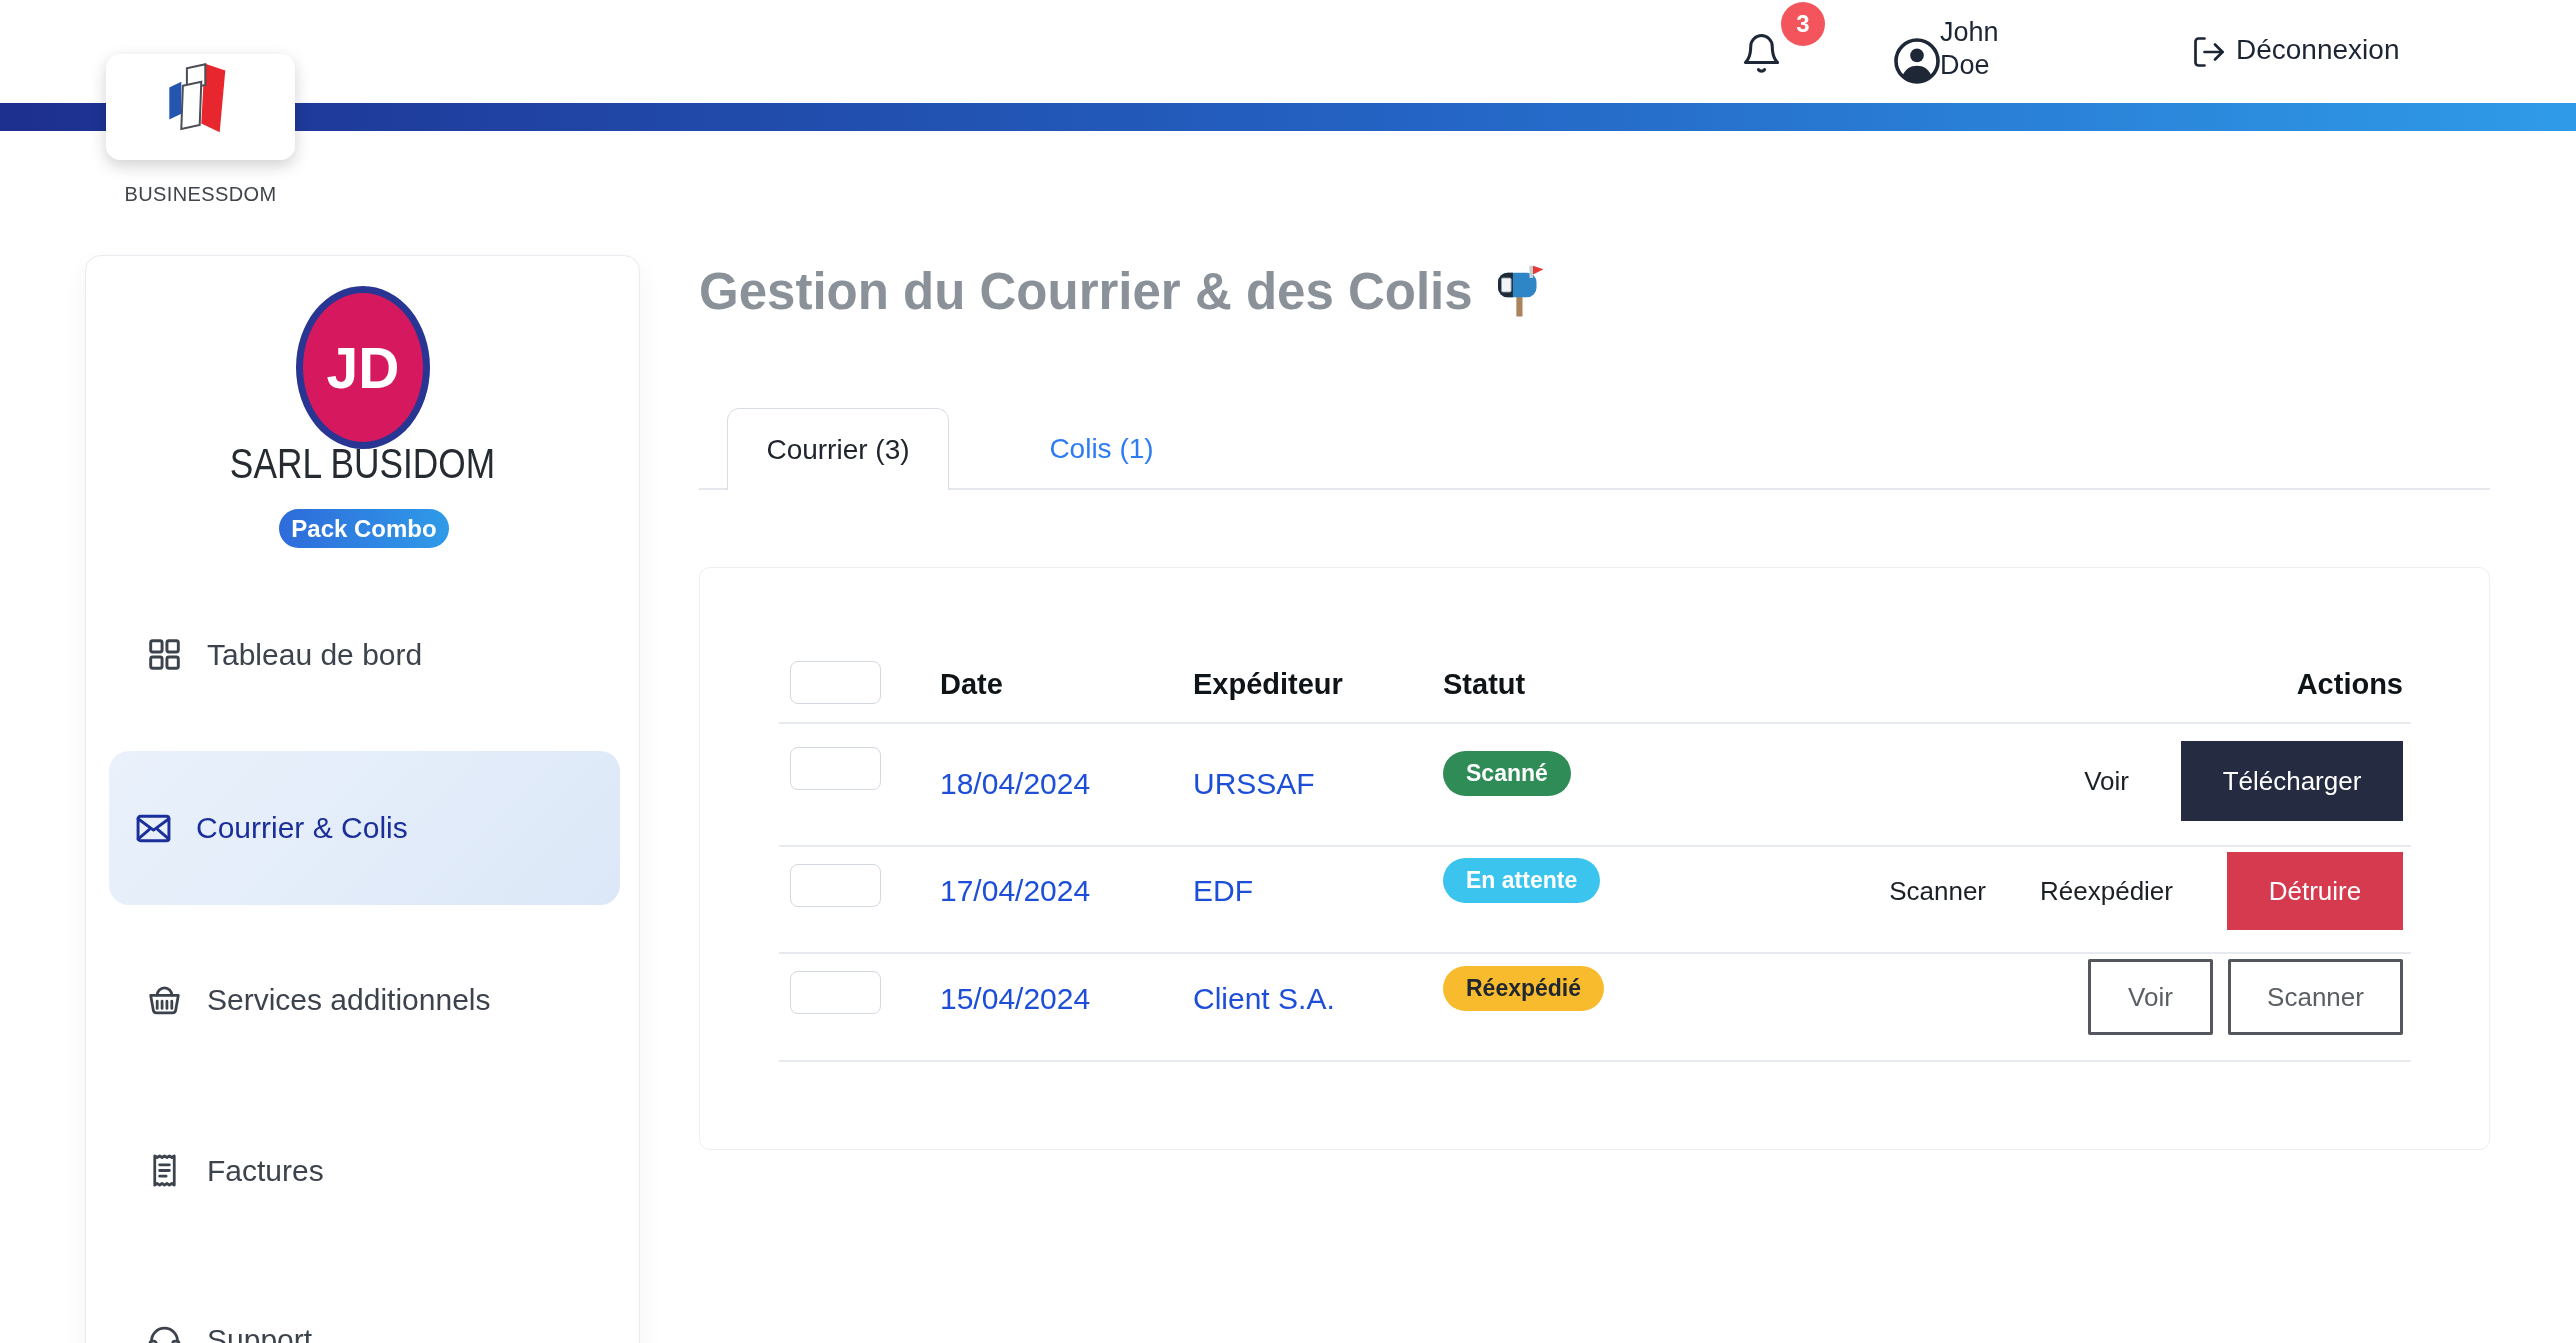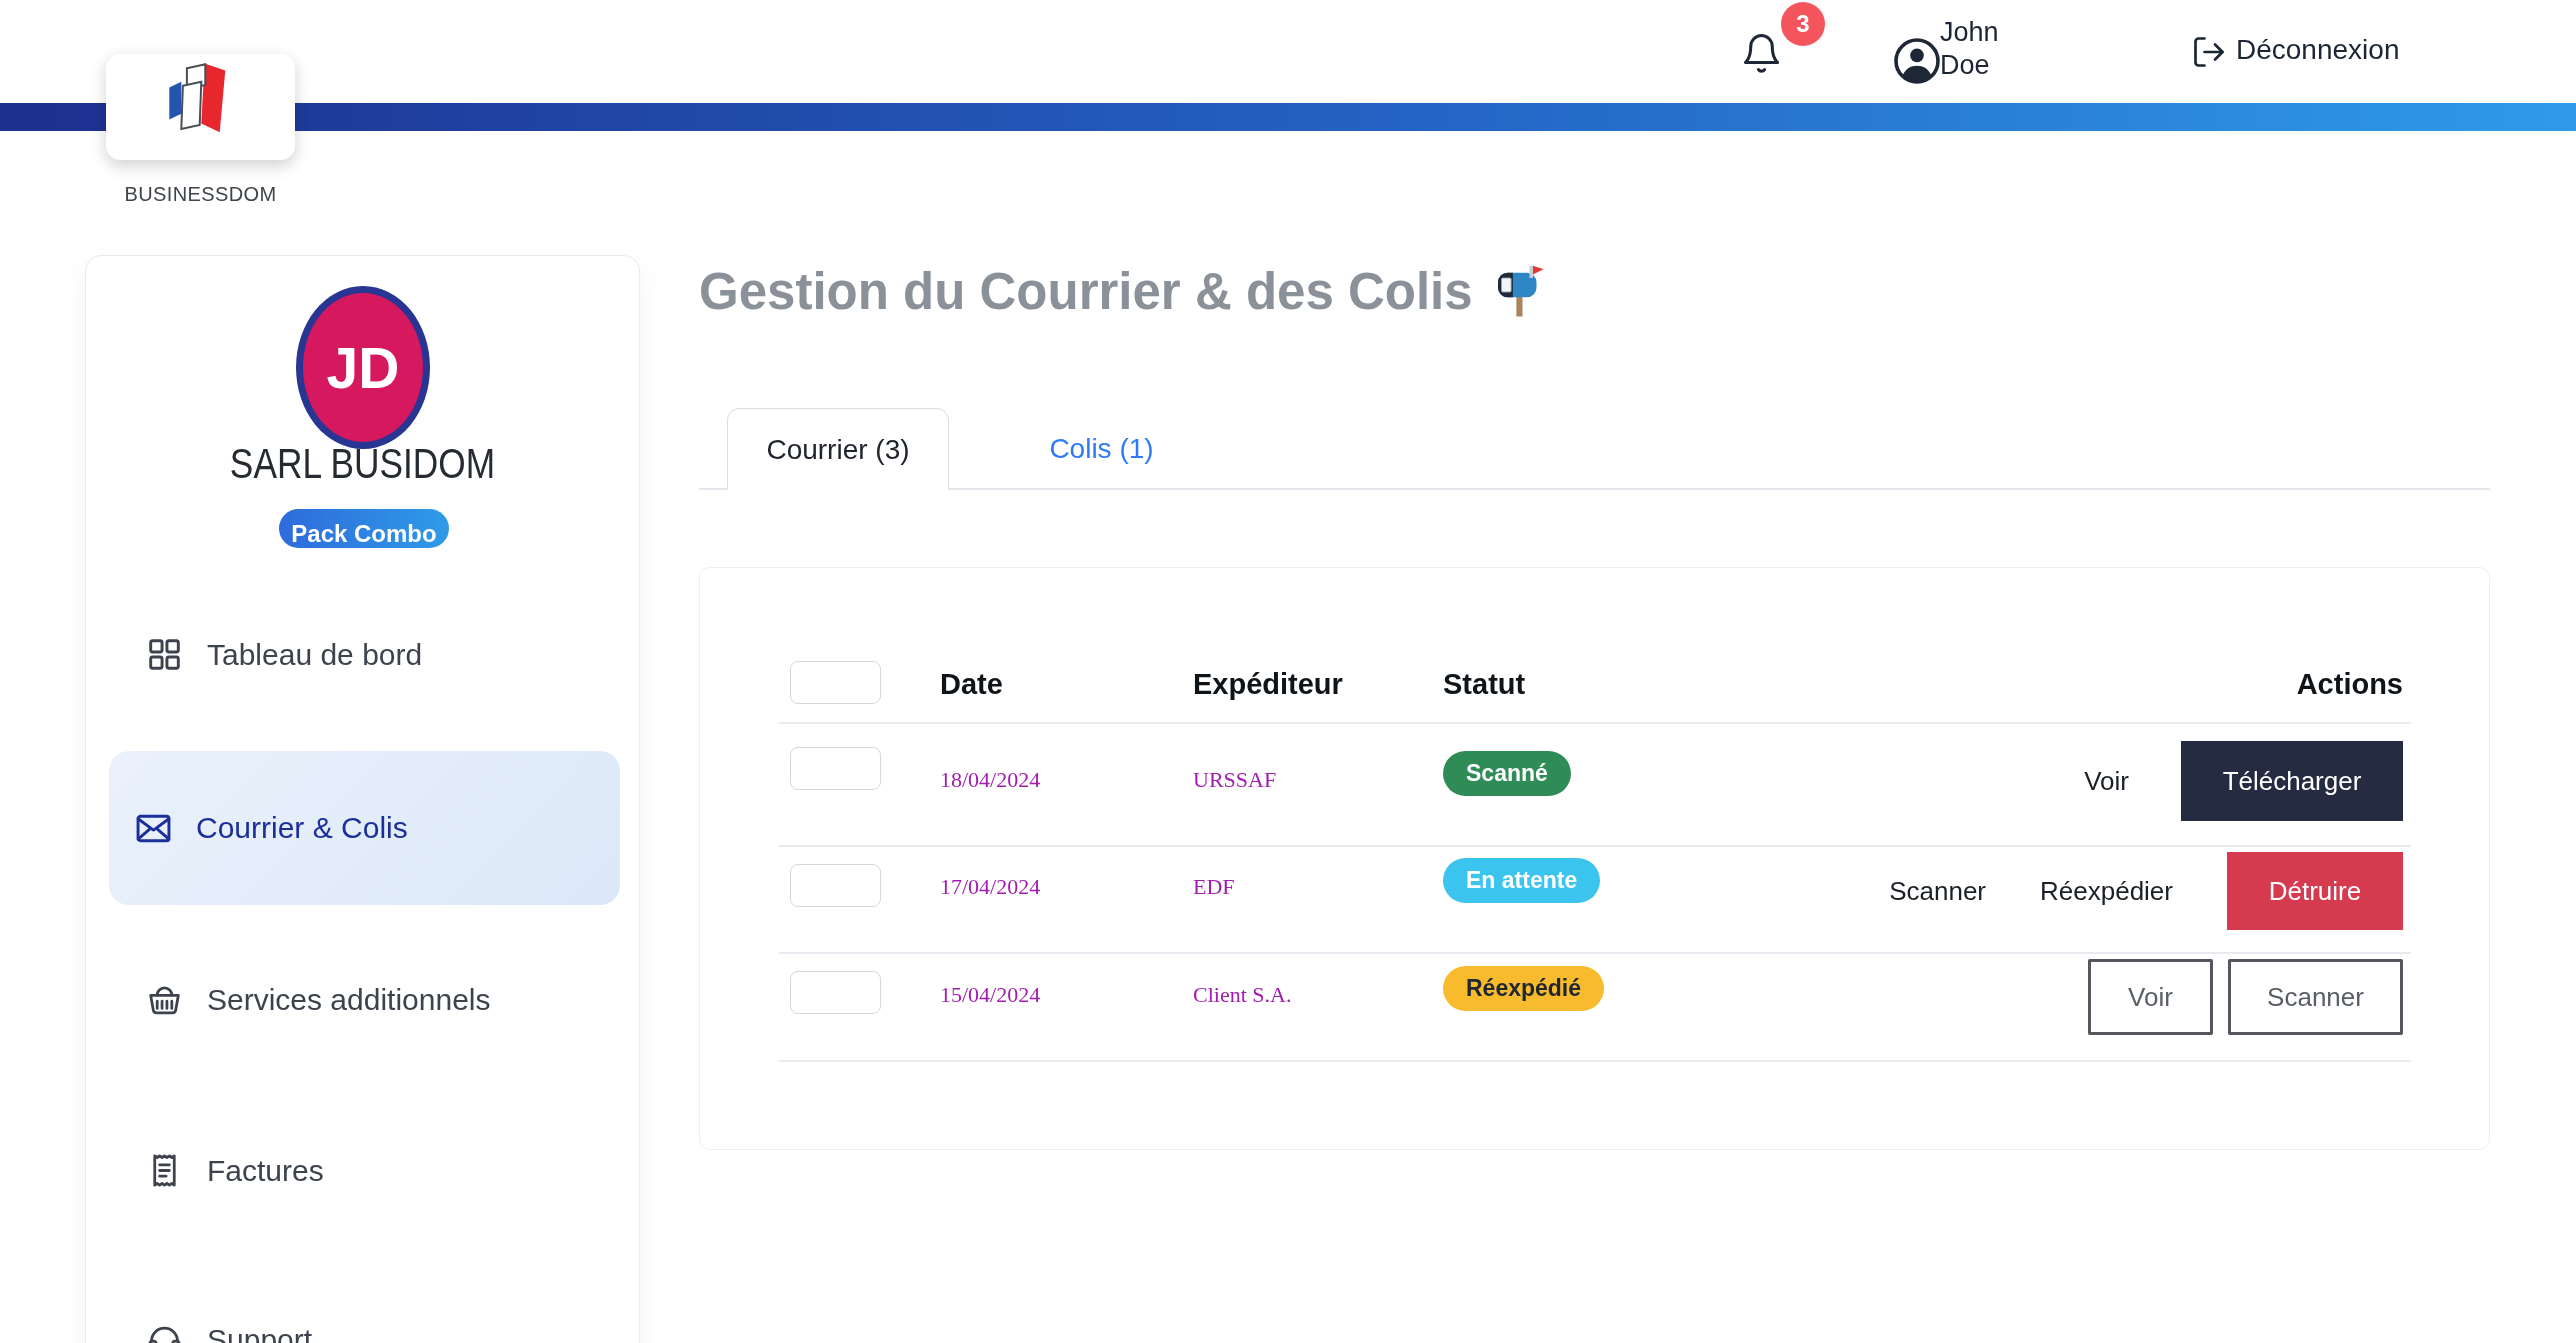--- a/index.html
+++ b/index.html
@@ -33,21 +33,21 @@
   .sidebar { left:85px; top:255px; width:555px; height:1254px; background:#fff;
     border:1.8px solid #E9EBF0; border-radius:16px; box-shadow:0 10.7px 27px rgba(20,30,60,.05); }
   .avatar { left:210px; top:30px; width:134px; height:163px; border-radius:50%;
     background:#D6185E; border:7.2px solid #283593; color:#fff;
     display:flex; align-items:center; justify-content:center;
     font-size:57px; font-weight:bold; }
   .company-name { left:0; top:184px; width:100%; text-align:center; font-size:42px;
     color:#262B31; font-weight:500; transform:scaleX(.84); }
   .plan-badge { left:193px; top:253px; width:170px; height:39px; border-radius:20px;
     background:linear-gradient(90deg,#2E6BDB,#2F9BE8); color:#fff; font-size:24px; font-weight:bold;
-    display:flex; align-items:flex-end; justify-content:center; }
+    display:flex; align-items:center; justify-content:center; }
   .nav-item { left:23px; width:511px; height:107px; display:flex; align-items:center;
     gap:23px; padding-left:36px; font-size:30px; color:#3C434C; cursor:pointer; }
   .nav-item svg { width:39px; height:39px; flex:0 0 auto; }
   .nav-item.active { height:154px; border-radius:20px; color:#1B2F9B; font-weight:500;
     background:linear-gradient(135deg,#EAF1FB 0%,#DCE8F8 100%);padding-left:25px; }
 
   
   .page-title { left:699px; top:262px; font-size:51px; font-weight:600; color:#8A9199;
     display:flex; align-items:center; gap:18px; }
   .tab { height:82px; display:flex; align-items:center; justify-content:center;
@@ -57,21 +57,21 @@
     color:#20252D; z-index:2; }
   .tab.inactive { left:1021px; top:408px; width:161px; color:#2E7BF6; }
   .tabs-line { left:699px; top:488px; width:1791px; height:1.8px; background:#E4E7EC; z-index:1; }
 
   .table-card { left:699px; top:567px; width:1791px; height:583px; background:#fff;
     border:1.8px solid #ECEEF2; border-radius:10.7px; }
   .divider { left:79px; width:1632px; height:1.8px; background:#E7EAEE; }
   .cbx { width:91px; height:43px; background:#fff; border:1.8px solid #D3D9E0;
     border-radius:8px; cursor:pointer; }
   .th { font-size:29px; font-weight:bold; color:#0F1419; }
-  .td { font-size:22px; color:#a21caf;font-family:Liberation Serif, serif; }
+  .td { font-size:30px; color:#1d4ed8; }
   .badge { height:45px; padding:0 23px; border-radius:23px; font-size:23px; font-weight:bold;
     display:inline-flex; align-items:center; justify-content:center; }
   .actions-cell { right:86px; display:flex; align-items:center; justify-content:space-between; }
   .action-link { font-size:26px; color:#1B2026; cursor:pointer; white-space:nowrap; }
   .btn { display:flex; align-items:center; justify-content:center; font-size:26px;
     cursor:pointer; white-space:nowrap; font-family:"Liberation Sans", sans-serif; }
   .btn-dark { width:222px; height:80px; background:#252C41; color:#fff; border:none; }
   .btn-red  { width:176px; height:78px; background:#D63A4F; color:#fff; border:none; }
   .btn-outline { height:76px; background:#fff; border:3.6px solid #54585E; color:#5A5F66; border-radius:1.8px; }
 </style>

